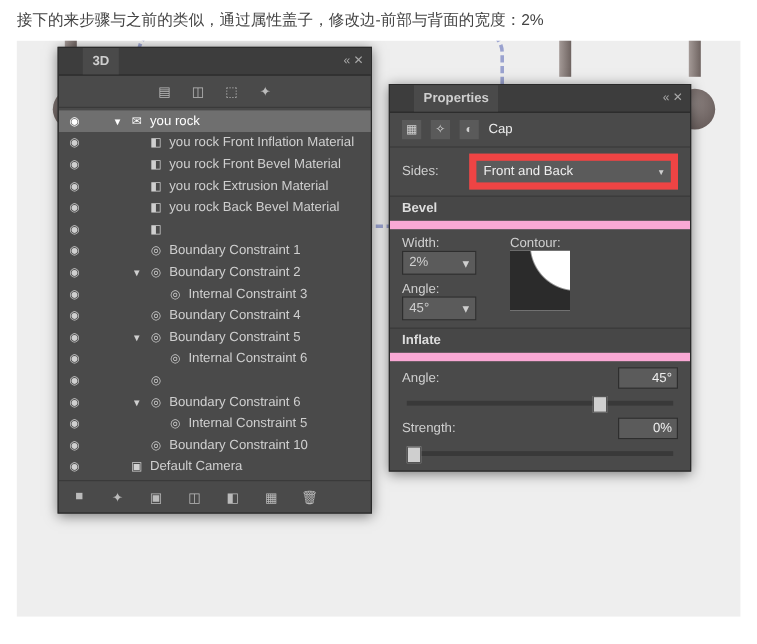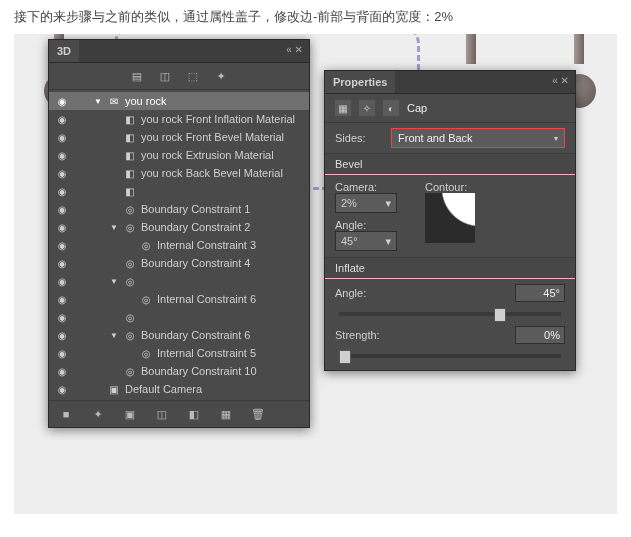--- a/index.html
+++ b/index.html
@@ -5,21 +5,21 @@
   body { margin:0; font-family:"Microsoft YaHei",Arial,sans-serif; background:#fff; font-size:12px; color:#333; }
   .instruction { padding:8px 14px; font-size:13px; color:#444; }
   .canvas-bg { position:relative; width:603px; height:480px; margin:0 14px; background:#eee; border:0; overflow:hidden; }
   .doc-artifact { position:absolute; inset:0; }
   .da-dot { position:absolute; width:34px; height:34px; border-radius:50%; background:radial-gradient(circle at 40% 35%,#928886,#5e5351); }
   .da-line { position:absolute; width:10px; height:120px; background:linear-gradient(90deg,#a49a97,#6e6360); }
   .da-ring { position:absolute; border:3px dashed #9aa2cf; border-radius:20px; }
 
   .panel { position:absolute; background:#4a4a4a; border:1px solid #2a2a2a; box-shadow:0 2px 10px rgba(0,0,0,.5); font-size:11px; color:#cfcfcf; }
   .panel .close { position:absolute; right:6px; top:4px; font-size:10px; color:#aaa; }
-  .tabbar { background:#3d3d3d; border-bottom:1px solid #2a2a2a; padding:0 0; display:flex; }
+  .tabbar { background:#3d3d3d; border-bottom:1px solid #2a2a2a; padding:0 20px; display:flex; }
   .tabbar .tab { padding:5px 8px; font-weight:bold; }
   .tabbar .tab.active { background:#4a4a4a; }
   .iconrow { display:flex; justify-content:center; gap:14px; padding:6px 0; border-bottom:1px solid #3a3a3a; }
   .mini-icon { width:14px; height:14px; display:inline-flex; align-items:center; justify-content:center; color:#bbb; }
 
   .tree { padding:2px 0; max-height:340px; overflow:hidden; }
   .tree .row { display:flex; align-items:center; height:18px; padding:0 6px; gap:4px; }
   .tree .row.sel { background:#6f6f6f; color:#fff; }
   .eye { width:14px; text-align:center; font-size:10px; }
   .tw { width:10px; text-align:center; font-size:8px; }
@@ -27,24 +27,24 @@
   .row-icon { width:14px; text-align:center; font-size:10px; }
   .row-label { flex:1; white-space:nowrap; }
 
   .panel-footrow { display:flex; gap:18px; padding:6px 10px; border-top:1px solid #3a3a3a; }
 
   
   .prop-top { display:flex; align-items:center; gap:8px; padding:6px 10px; border-bottom:1px solid #3a3a3a; }
   .prop-icn { width:16px; height:16px; background:#5a5a5a; display:inline-flex; align-items:center; justify-content:center; font-size:10px; }
   .field-row { display:flex; align-items:center; padding:5px 10px; gap:8px; }
   .field-label { width:48px; }
-  .combo { flex:1; height:18px; background:#5b5b5b; border:1px solid #ef4444; display:flex; align-items:center; padding:0 6px; justify-content:space-between; }
+  .combo { flex:1; height:18px; background:#5b5b5b; border:6px solid #ef4444; display:flex; align-items:center; padding:0 6px; justify-content:space-between; }
   .combo .cv { color:#eee; }
   .combo .car { font-size:8px; }
-  .section-hdr { padding:4px 10px; font-weight:normal; color:#ddd; border-top:1px solid #3a3a3a; border-bottom:1px solid #f9a8d4; background:#474747; }
+  .section-hdr { padding:4px 10px; font-weight:bold; color:#ddd; border-top:1px solid #3a3a3a; border-bottom:7px solid #f9a8d4; background:#474747; }
   .small-combo { width:50px; height:18px; background:#5b5b5b; border:1px solid #2e2e2e; display:flex; align-items:center; padding:0 5px; justify-content:space-between; }
   .bbox { width:50px; height:50px; background:#fff; position:relative; overflow:hidden; }
   .bbox::after { content:""; position:absolute; left:0; bottom:0; width:100%; height:100%; background:radial-gradient(circle at 110% -10%,#fff 48%,#2b2b2b 50%); }
   .slider-track { flex:1; height:4px; background:#393939; position:relative; margin:0 4px; }
   .slider-thumb { position:absolute; top:-4px; width:10px; height:12px; background:#cfcfcf; border:1px solid #555; }
   .val-box { width:40px; height:16px; background:#5b5b5b; border:1px solid #2e2e2e; text-align:right; padding:0 4px; color:#eee; line-height:16px; }
 </style>
 </head>
 <body>
 
@@ -140,20 +140,21 @@
           <span class="indent2"></span>
           <span class="tw"></span>
           <span class="row-icon">◎</span>
           <span class="row-label">Boundary Constraint 4</span>
         </div>
         <div class="row">
           <span class="eye">◉</span>
           <span class="indent2"></span>
           <span class="tw">▼</span>
           <span class="row-icon">◎</span>
+          <span class="row-label">Boundary Constraint 5</span>
         </div>
         <div class="row">
           <span class="eye">◉</span>
           <span class="indent3"></span>
           <span class="tw"></span>
           <span class="row-icon">◎</span>
           <span class="row-label">Internal Constraint 6</span>
         </div>
         <div class="row">
           <span class="eye">◉</span>
@@ -216,21 +217,21 @@
       <span class="field-label">Sides:</span>
       <div class="combo">
         <span class="cv">Front and Back</span>
           <span class="car">▾</span>
       </div>
     </div>
 
     <div class="section-hdr">Bevel</div>
     <div style="display:flex; padding:6px 10px; gap:28px;">
       <div>
-        <div>Camera:</div>
+        <div>Width:</div>
         <div class="small-combo">
           <span>2%</span>
             <span class="car">▾</span>
         </div>
         <div style="height:6px"></div>
         <div>Angle:</div>
         <div class="small-combo">
           <span>45°</span>
             <span class="car">▾</span>
         </div>

